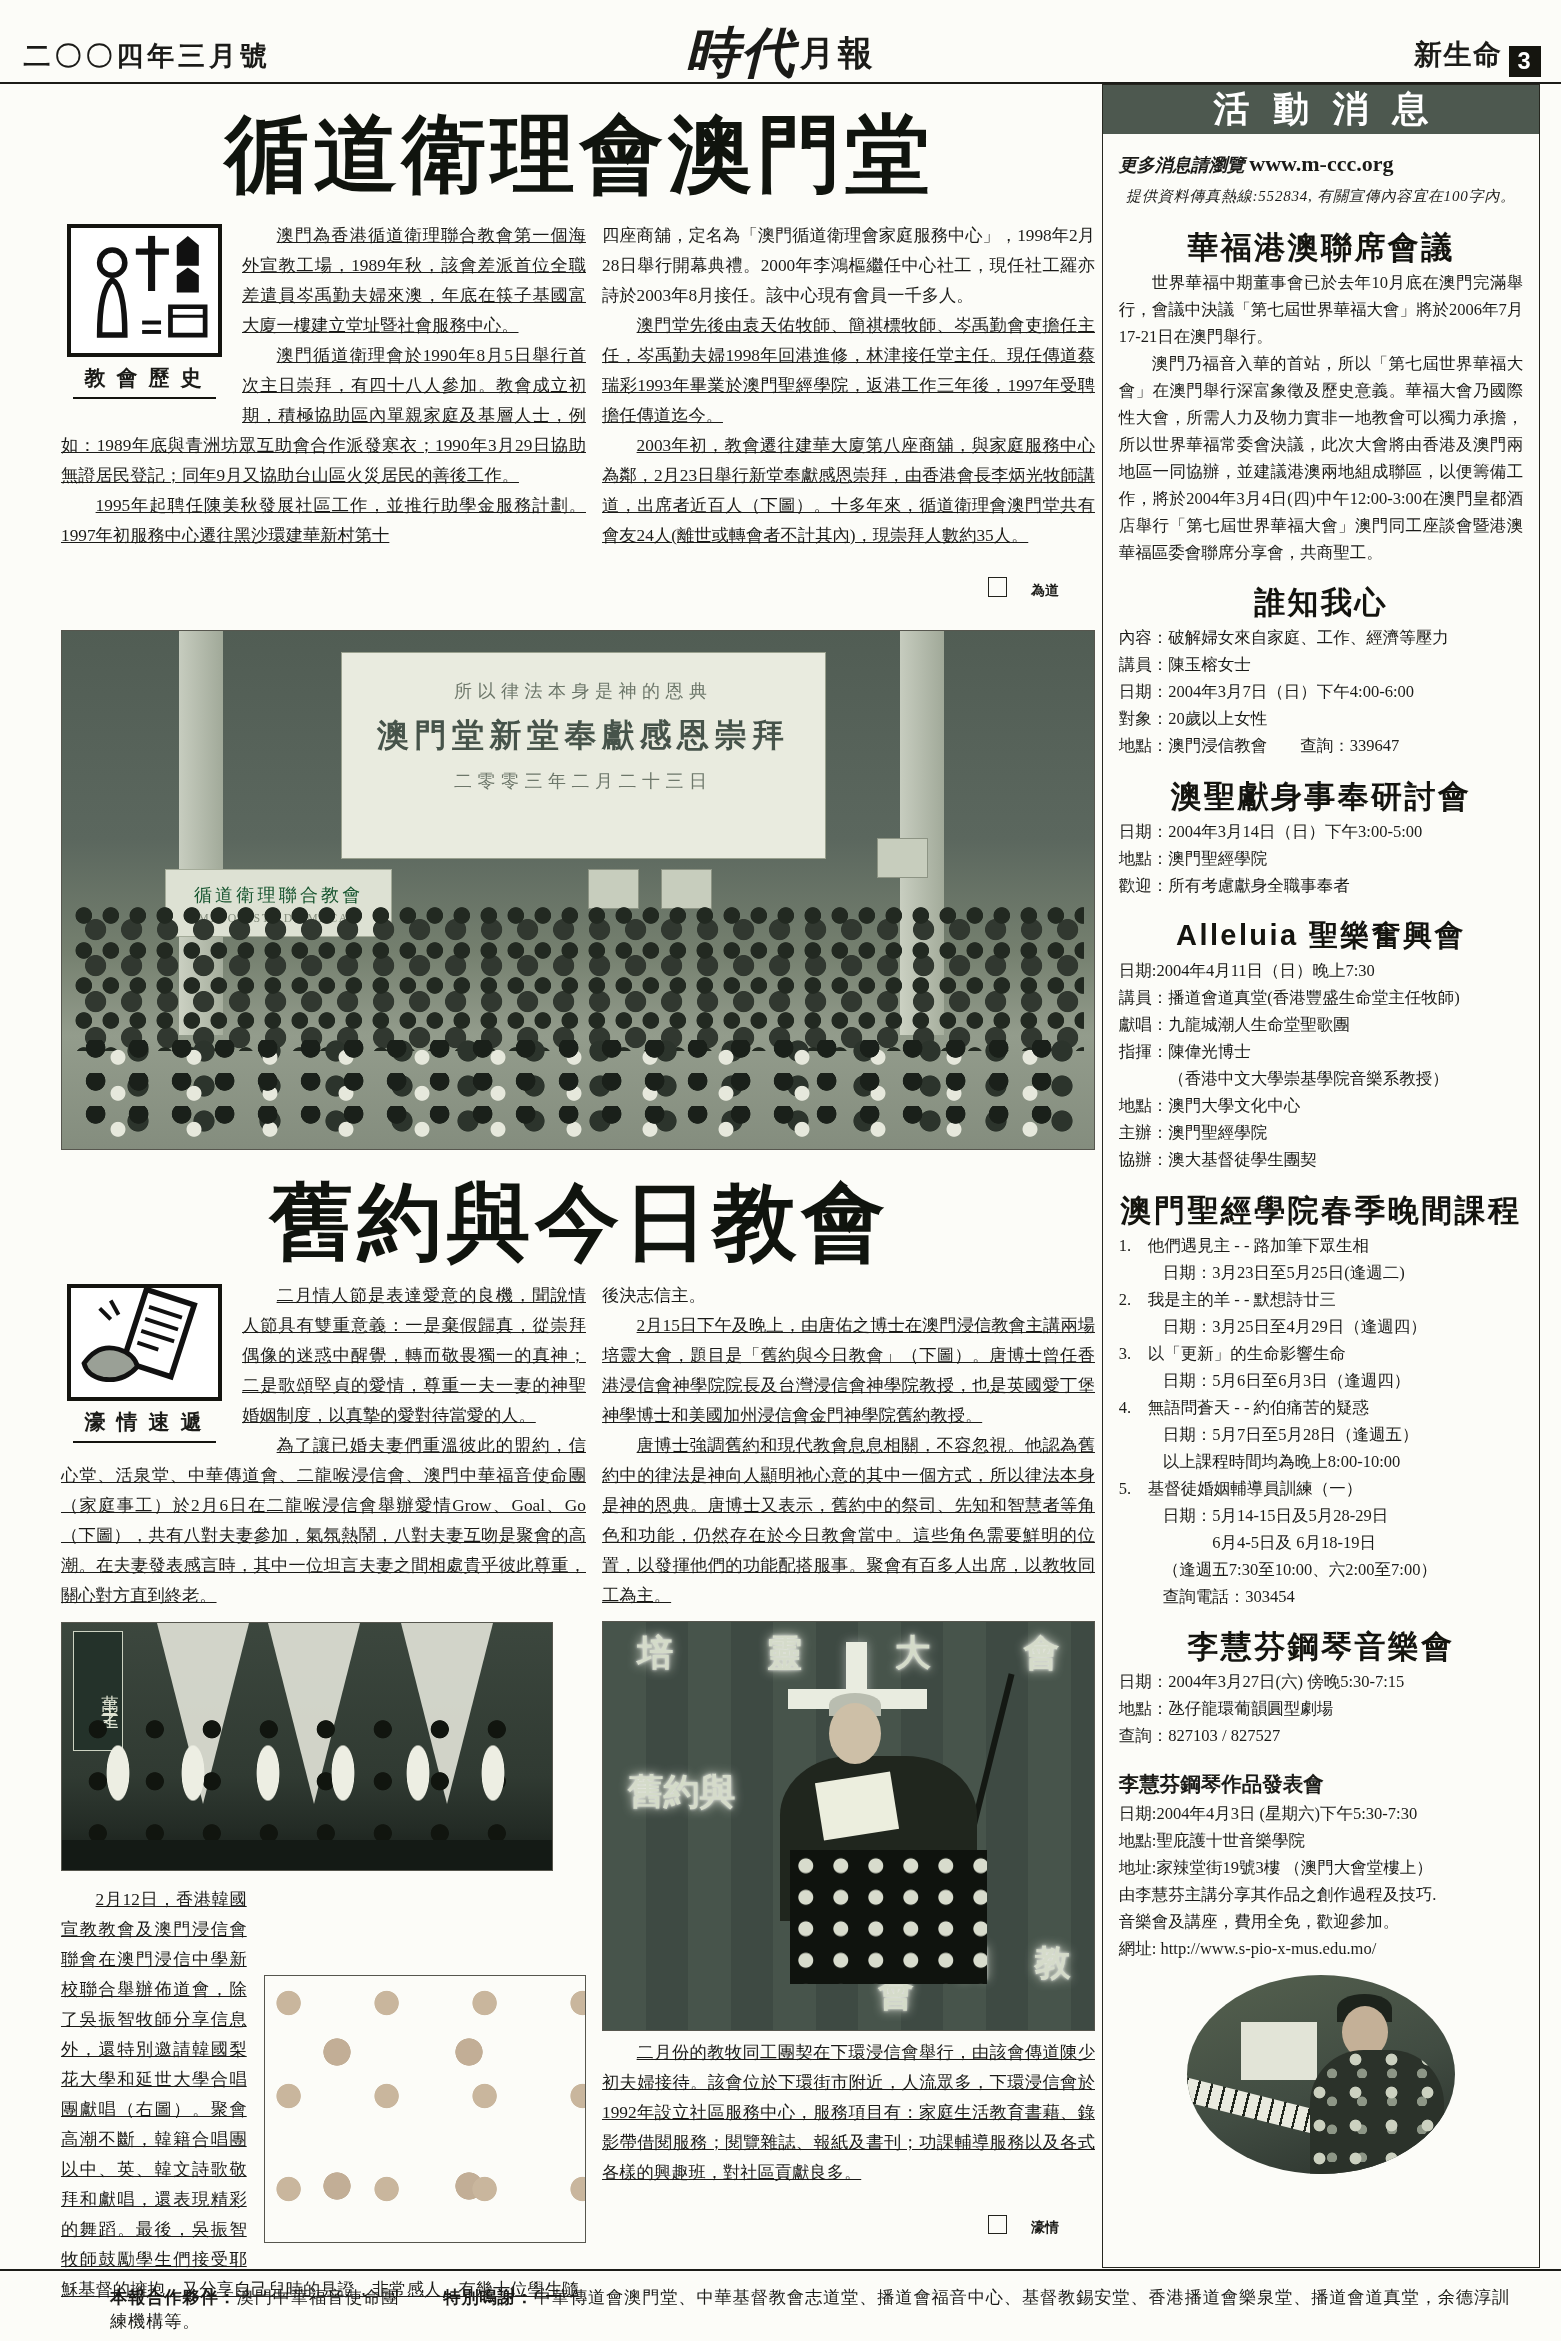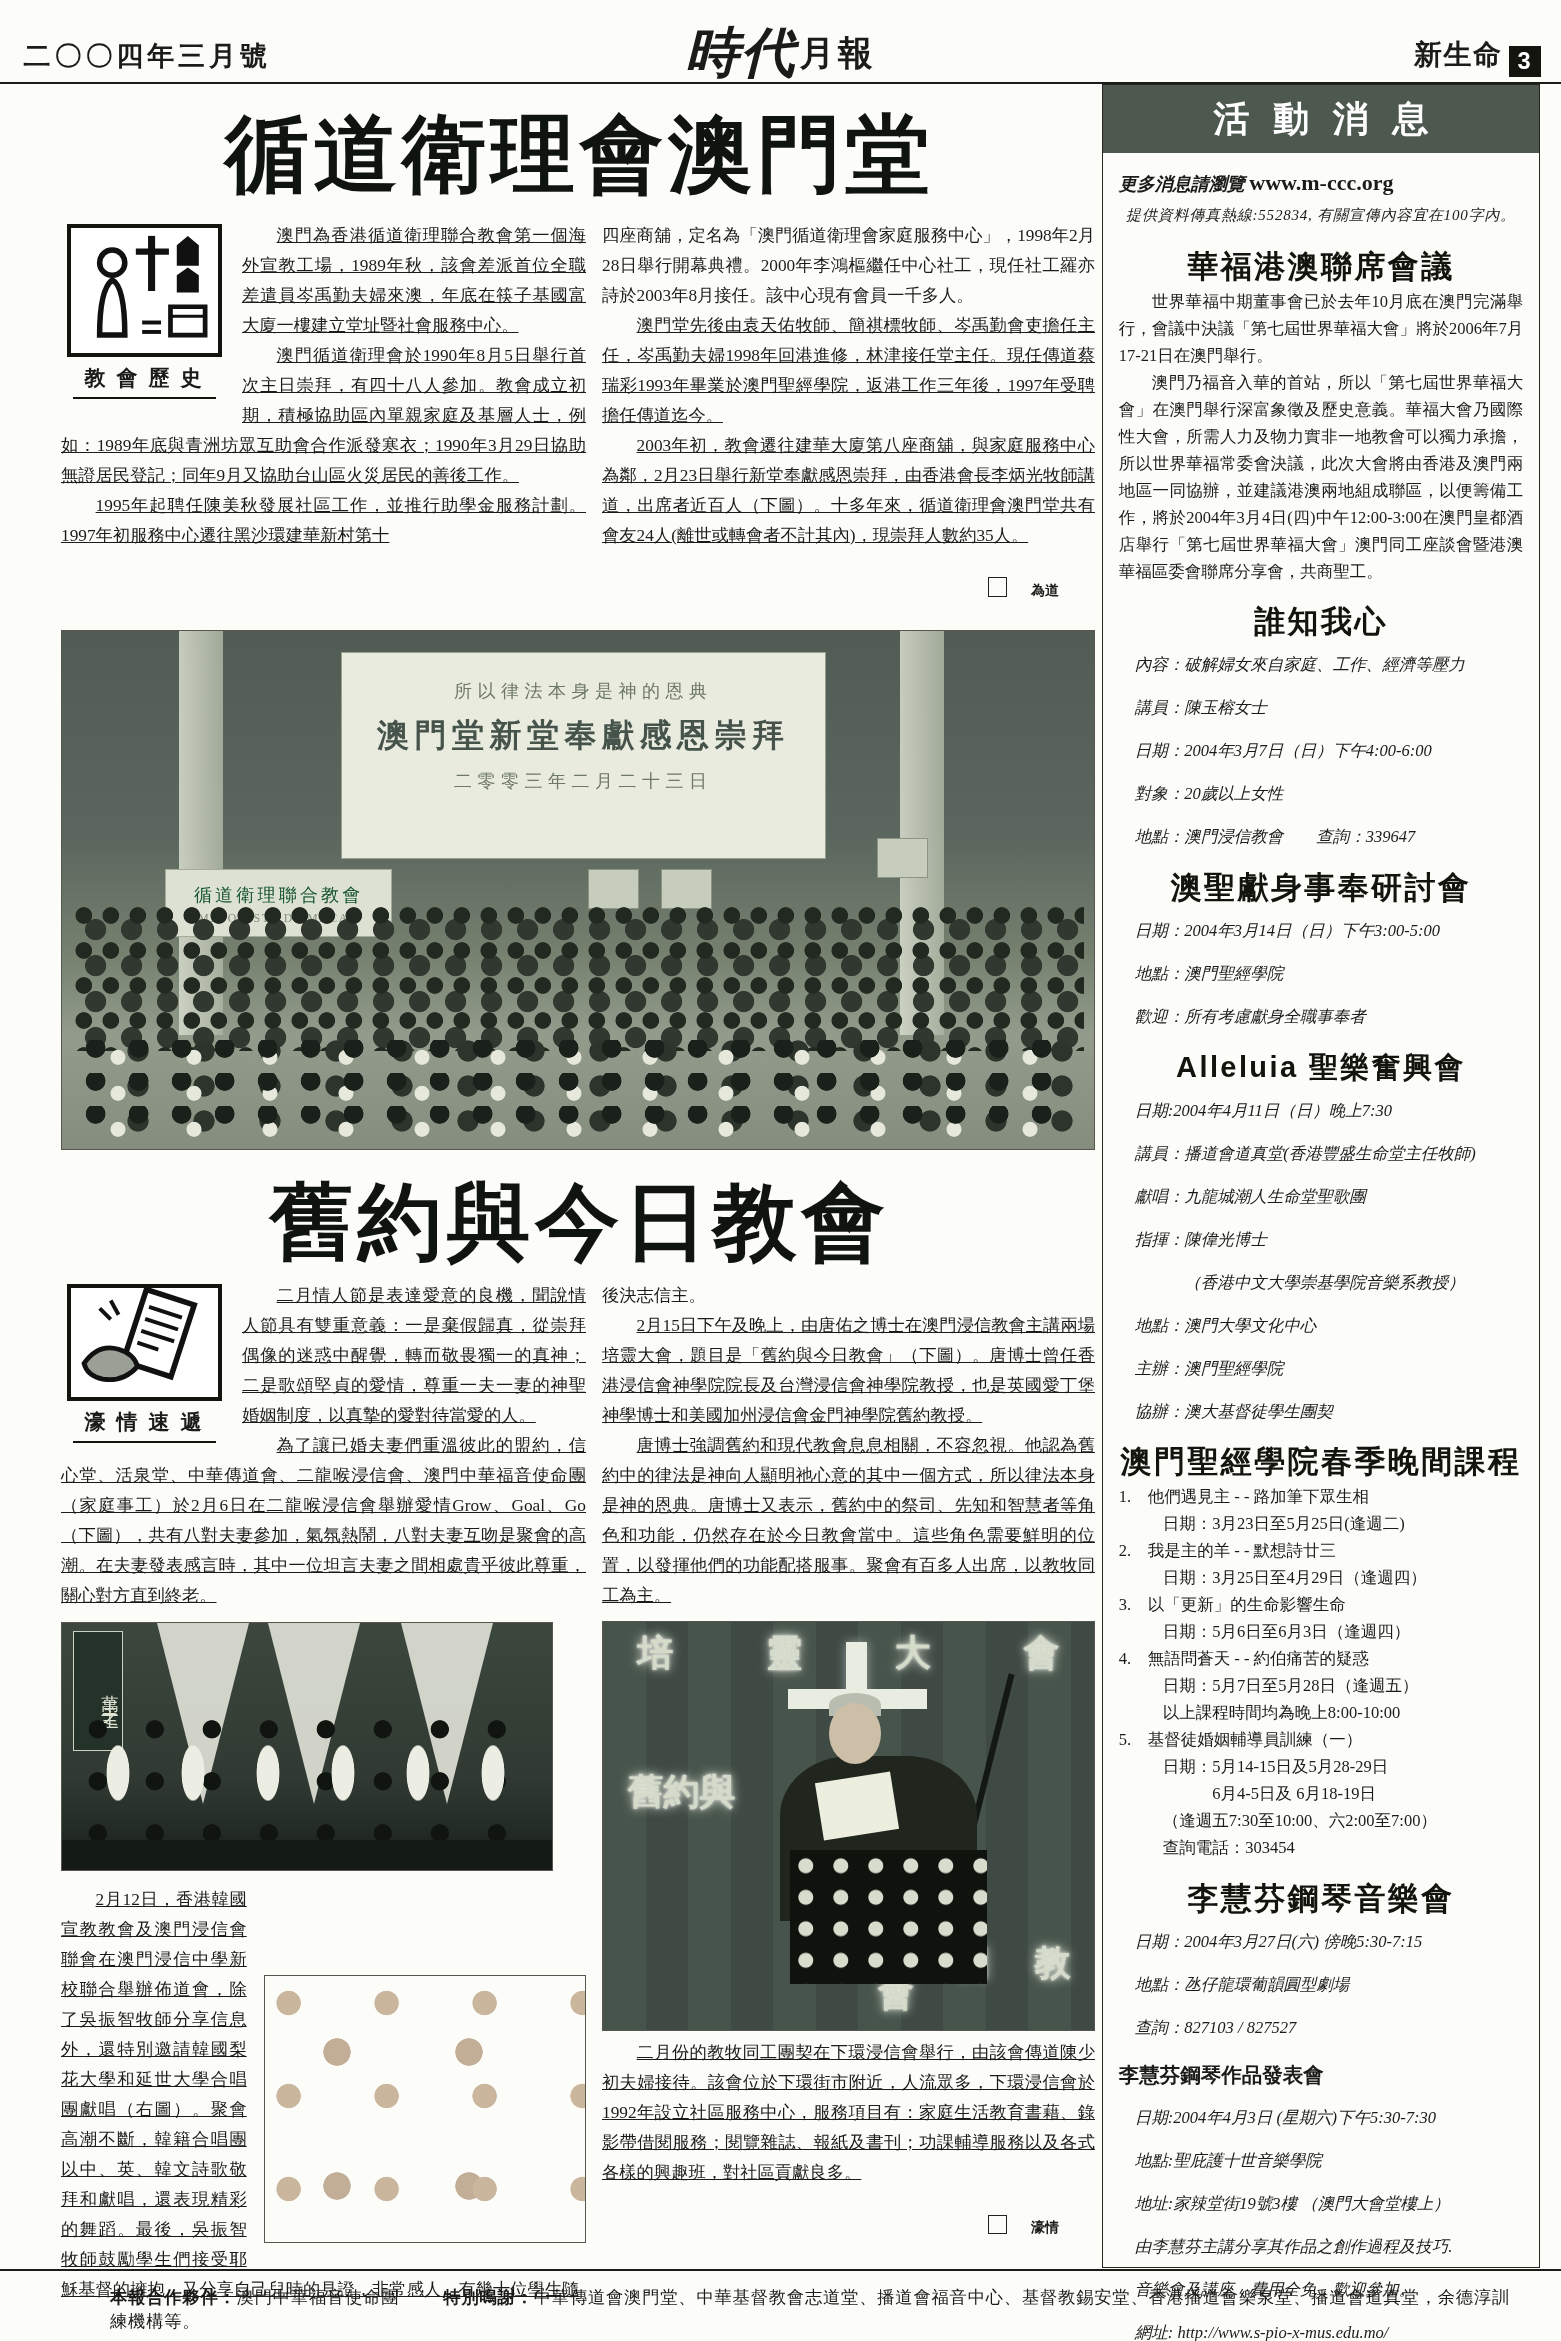--- a/index.html
+++ b/index.html
@@ -84,32 +84,32 @@
   .micpole{position:absolute;left:76%;top:12%;width:6.3px;height:66%;background:#141813;transform:rotate(14deg);}
   .chphoto{float:right;width:322px;height:268px;margin:90px 0 6.3px 17.3px;position:relative;overflow:hidden;
            border:0.8px solid #56564e;background:linear-gradient(180deg,#222a23,#151b16 70%,#0d120e);box-sizing:border-box;
     background-image:radial-gradient(circle at 23.6px 27px,#c9b69d 11.8px,rgba(0,0,0,0) 12.6px),
                      radial-gradient(circle at 72px 76px,#c2ae96 13.4px,rgba(0,0,0,0) 14px),
                      radial-gradient(circle at 47px 126px,#10140f 27px,rgba(0,0,0,0) 27.6px);
     background-size:98px 93px,132px 134px,110px 95px;}
   
   .sidebar{position:absolute;left:1102px;top:84px;width:438px;height:2184px;border:1.6px solid #26261f;
            box-sizing:border-box;background:#fcfcf8;}
-  .sb-bar{height:68px;background:#4d584f;color:#fff;display:flex;align-items:center;justify-content:center;
+  .sb-bar{height:49px;background:#4d584f;color:#fff;display:flex;align-items:center;justify-content:center;
           font-family:"Liberation Sans","DejaVu Sans",sans-serif;font-size:36px;font-weight:bold;letter-spacing:23.6px;
           padding-left:23.6px;box-sizing:border-box;}
   .sb-inner{padding:11px 15.8px 0 15.8px;font-size:16.5px;line-height:27px;}
   .sb-note1{text-align:left;font-size:18px;font-weight:bold;font-style:italic;margin-top:4.7px;}
   .sb-note1 .url{font-style:normal;font-size:22px;font-family:"Liberation Serif",serif;}
   .sb-note2{text-align:center;font-size:15px;font-style:italic;letter-spacing:0.8px;margin-top:4.7px;}
   .sb-h{font-family:"Liberation Sans","DejaVu Sans",sans-serif;font-weight:bold;font-size:31px;letter-spacing:2.4px;
         text-align:center;margin:23.6px 0 7.9px;color:#14140f;white-space:nowrap;}
   .sb-h.latin{font-size:29px;}
   .sb-p{text-indent:2em;text-align:justify;margin:0;}
-  .sb-line{margin:16px;font-style:italic;}
+  .sb-line{margin:0;}
   .course{margin:0;}
   .course .cname{margin:0;}
   .course .sub{margin:0;padding-left:44px;}
   .sb-sub{font-family:"Liberation Sans","DejaVu Sans",sans-serif;font-weight:bold;font-size:20.5px;margin:20.5px 0 3.2px;}
   .oval{width:268px;height:199px;border-radius:50%;margin:12.6px auto 0;position:relative;overflow:hidden;
         background:linear-gradient(160deg,#55614f 0%,#414c42 55%,#29302a 100%);}
   .oval .screen{position:absolute;left:20%;top:24%;width:76px;height:58px;background:#e2e4d7;}
   .oval .keys{position:absolute;left:-6%;bottom:26%;width:72%;height:23.6px;transform:rotate(14deg);
         background:repeating-linear-gradient(90deg,#e9eadf 0 10.2px,#20261e 10.2px 12.6px);}
   .oval .phead{position:absolute;left:58%;top:16%;width:46px;height:52px;border-radius:50%;background:#c4b097;}

